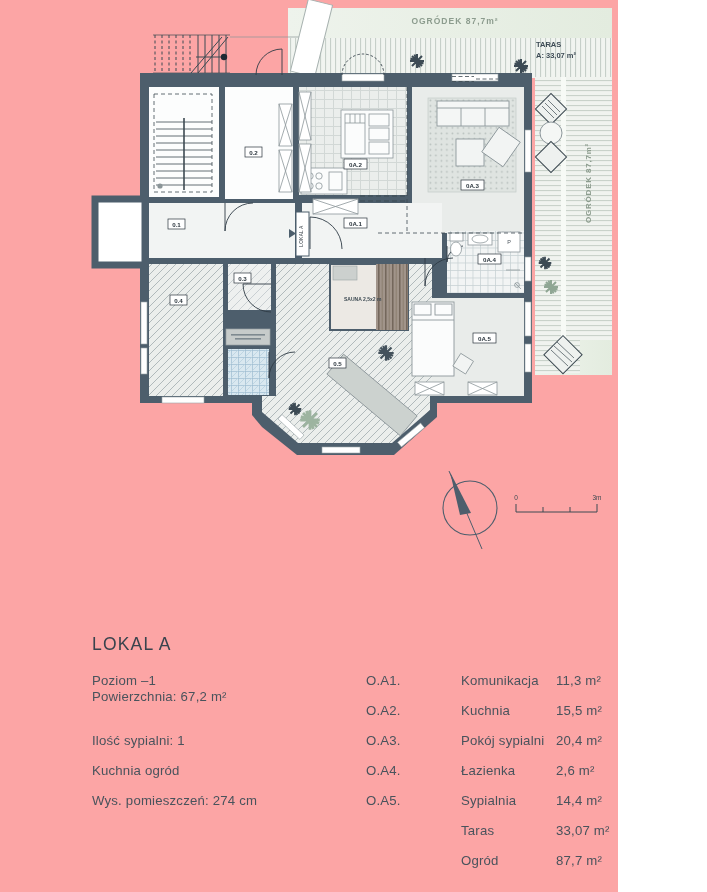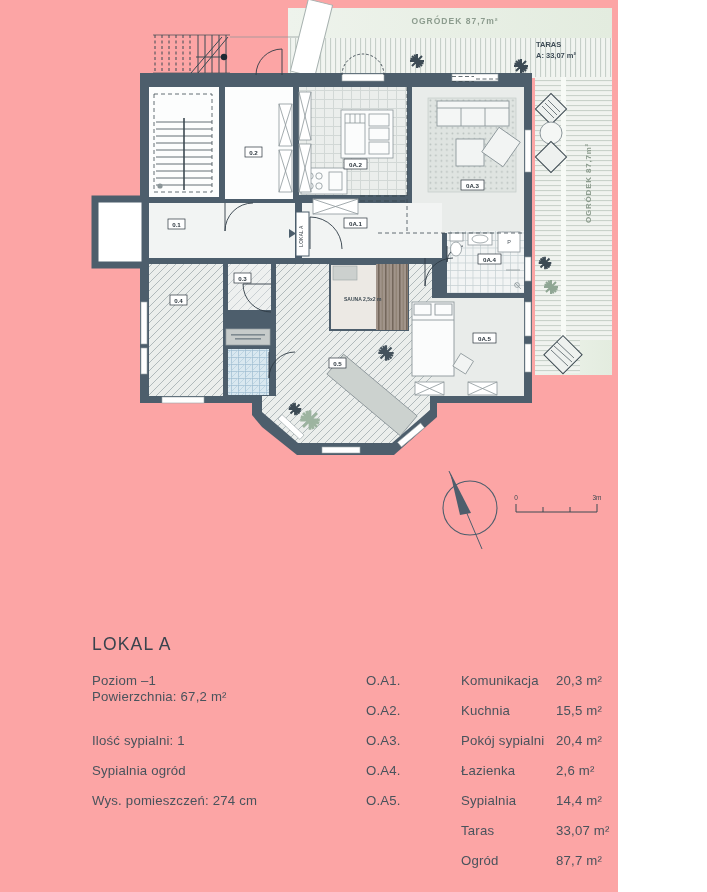--- a/index.html
+++ b/index.html
@@ -300,27 +300,27 @@
   </g>
 </svg>
 
 
 <div class="details">
   <div class="unit-title">LOKAL A</div>
 
   <div class="spec" style="top:673px">Poziom –1</div>
   <div class="spec" style="top:689px">Powierzchnia: 67,2 m²</div>
   <div class="spec" style="top:733px">Ilość sypialni: 1</div>
-  <div class="spec" style="top:763px">Sypialnia ogród</div>
+  <div class="spec" style="top:763px">Kuchnia ogród</div>
   <div class="spec" style="top:793px">Wys. pomieszczeń: 274 cm</div>
 
   <div class="rrow" style="top:673px">
     <span class="code">O.A1.</span>
     <span class="name">Komunikacja</span>
-    <span class="area">20,3 m²</span>
+    <span class="area">11,3 m²</span>
   </div>
   <div class="rrow" style="top:703px">
     <span class="code">O.A2.</span>
     <span class="name">Kuchnia</span>
     <span class="area">15,5 m²</span>
   </div>
   <div class="rrow" style="top:733px">
     <span class="code">O.A3.</span>
     <span class="name">Pokój sypialni</span>
     <span class="area">20,4 m²</span>

